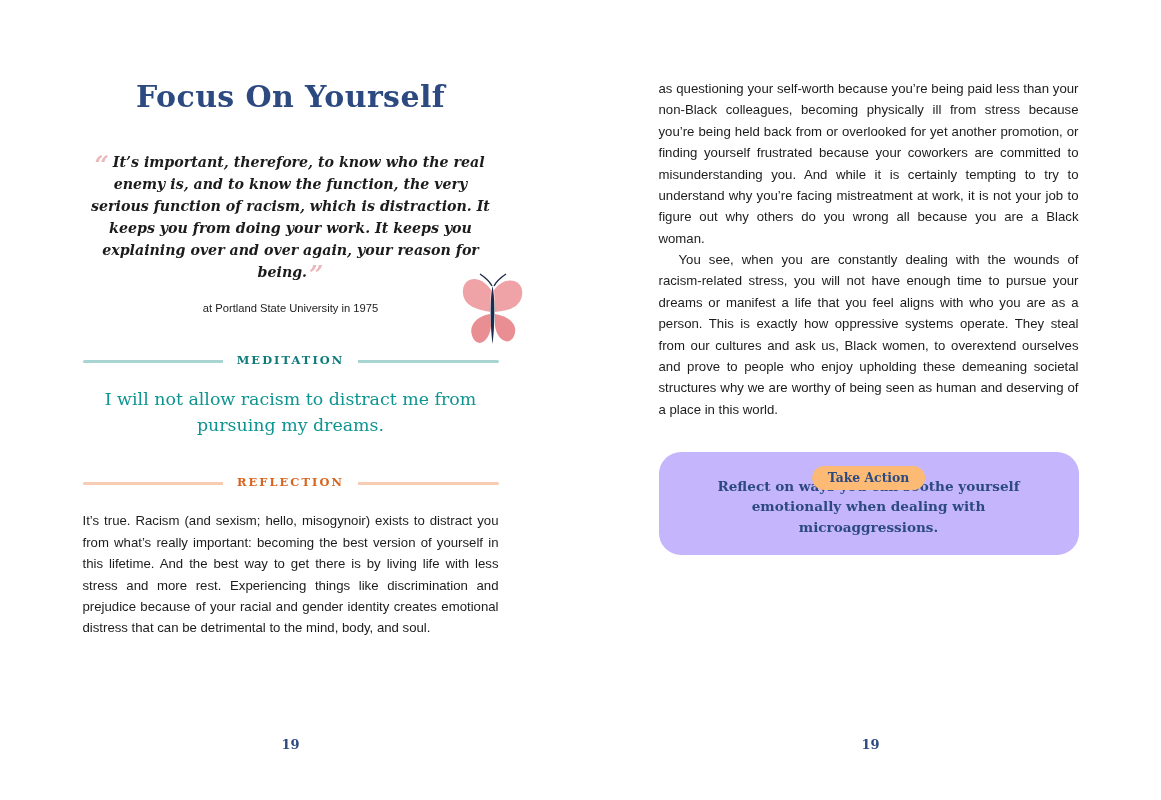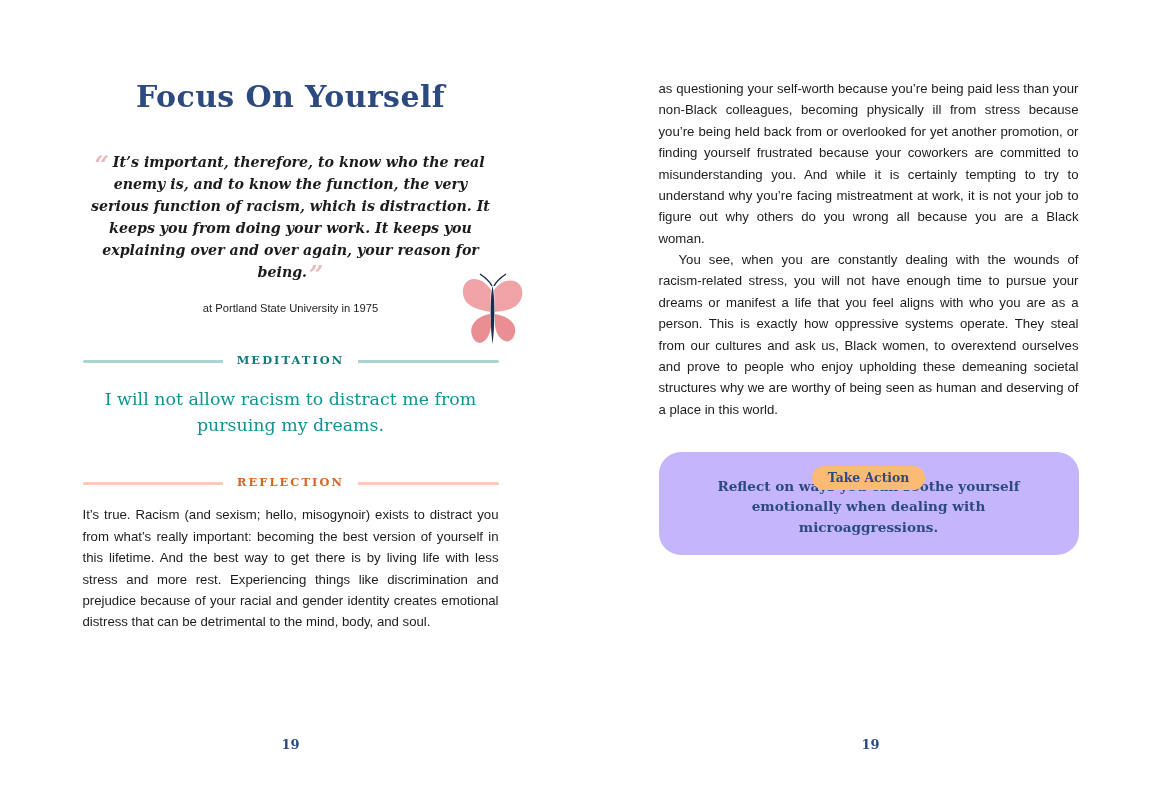--- a/index.html
+++ b/index.html
@@ -126,21 +126,21 @@
   .meditation-text {
     margin-top: 16px;
     text-align: center;
     font-family: "DejaVu Serif", serif;
     font-size: 17.4px;
     line-height: 1.5;
     color: #0e9490;
   }
 
   .body-copy {
-    margin-top: 12px;
+    margin-top: 18px;
     font-size: 13.2px;
     line-height: 1.62;
     text-align: justify;
     color: #1c1c1c;
   }
   .body-copy p {
     margin: 0;
   }
   .body-copy p + p {
     text-indent: 20px;

